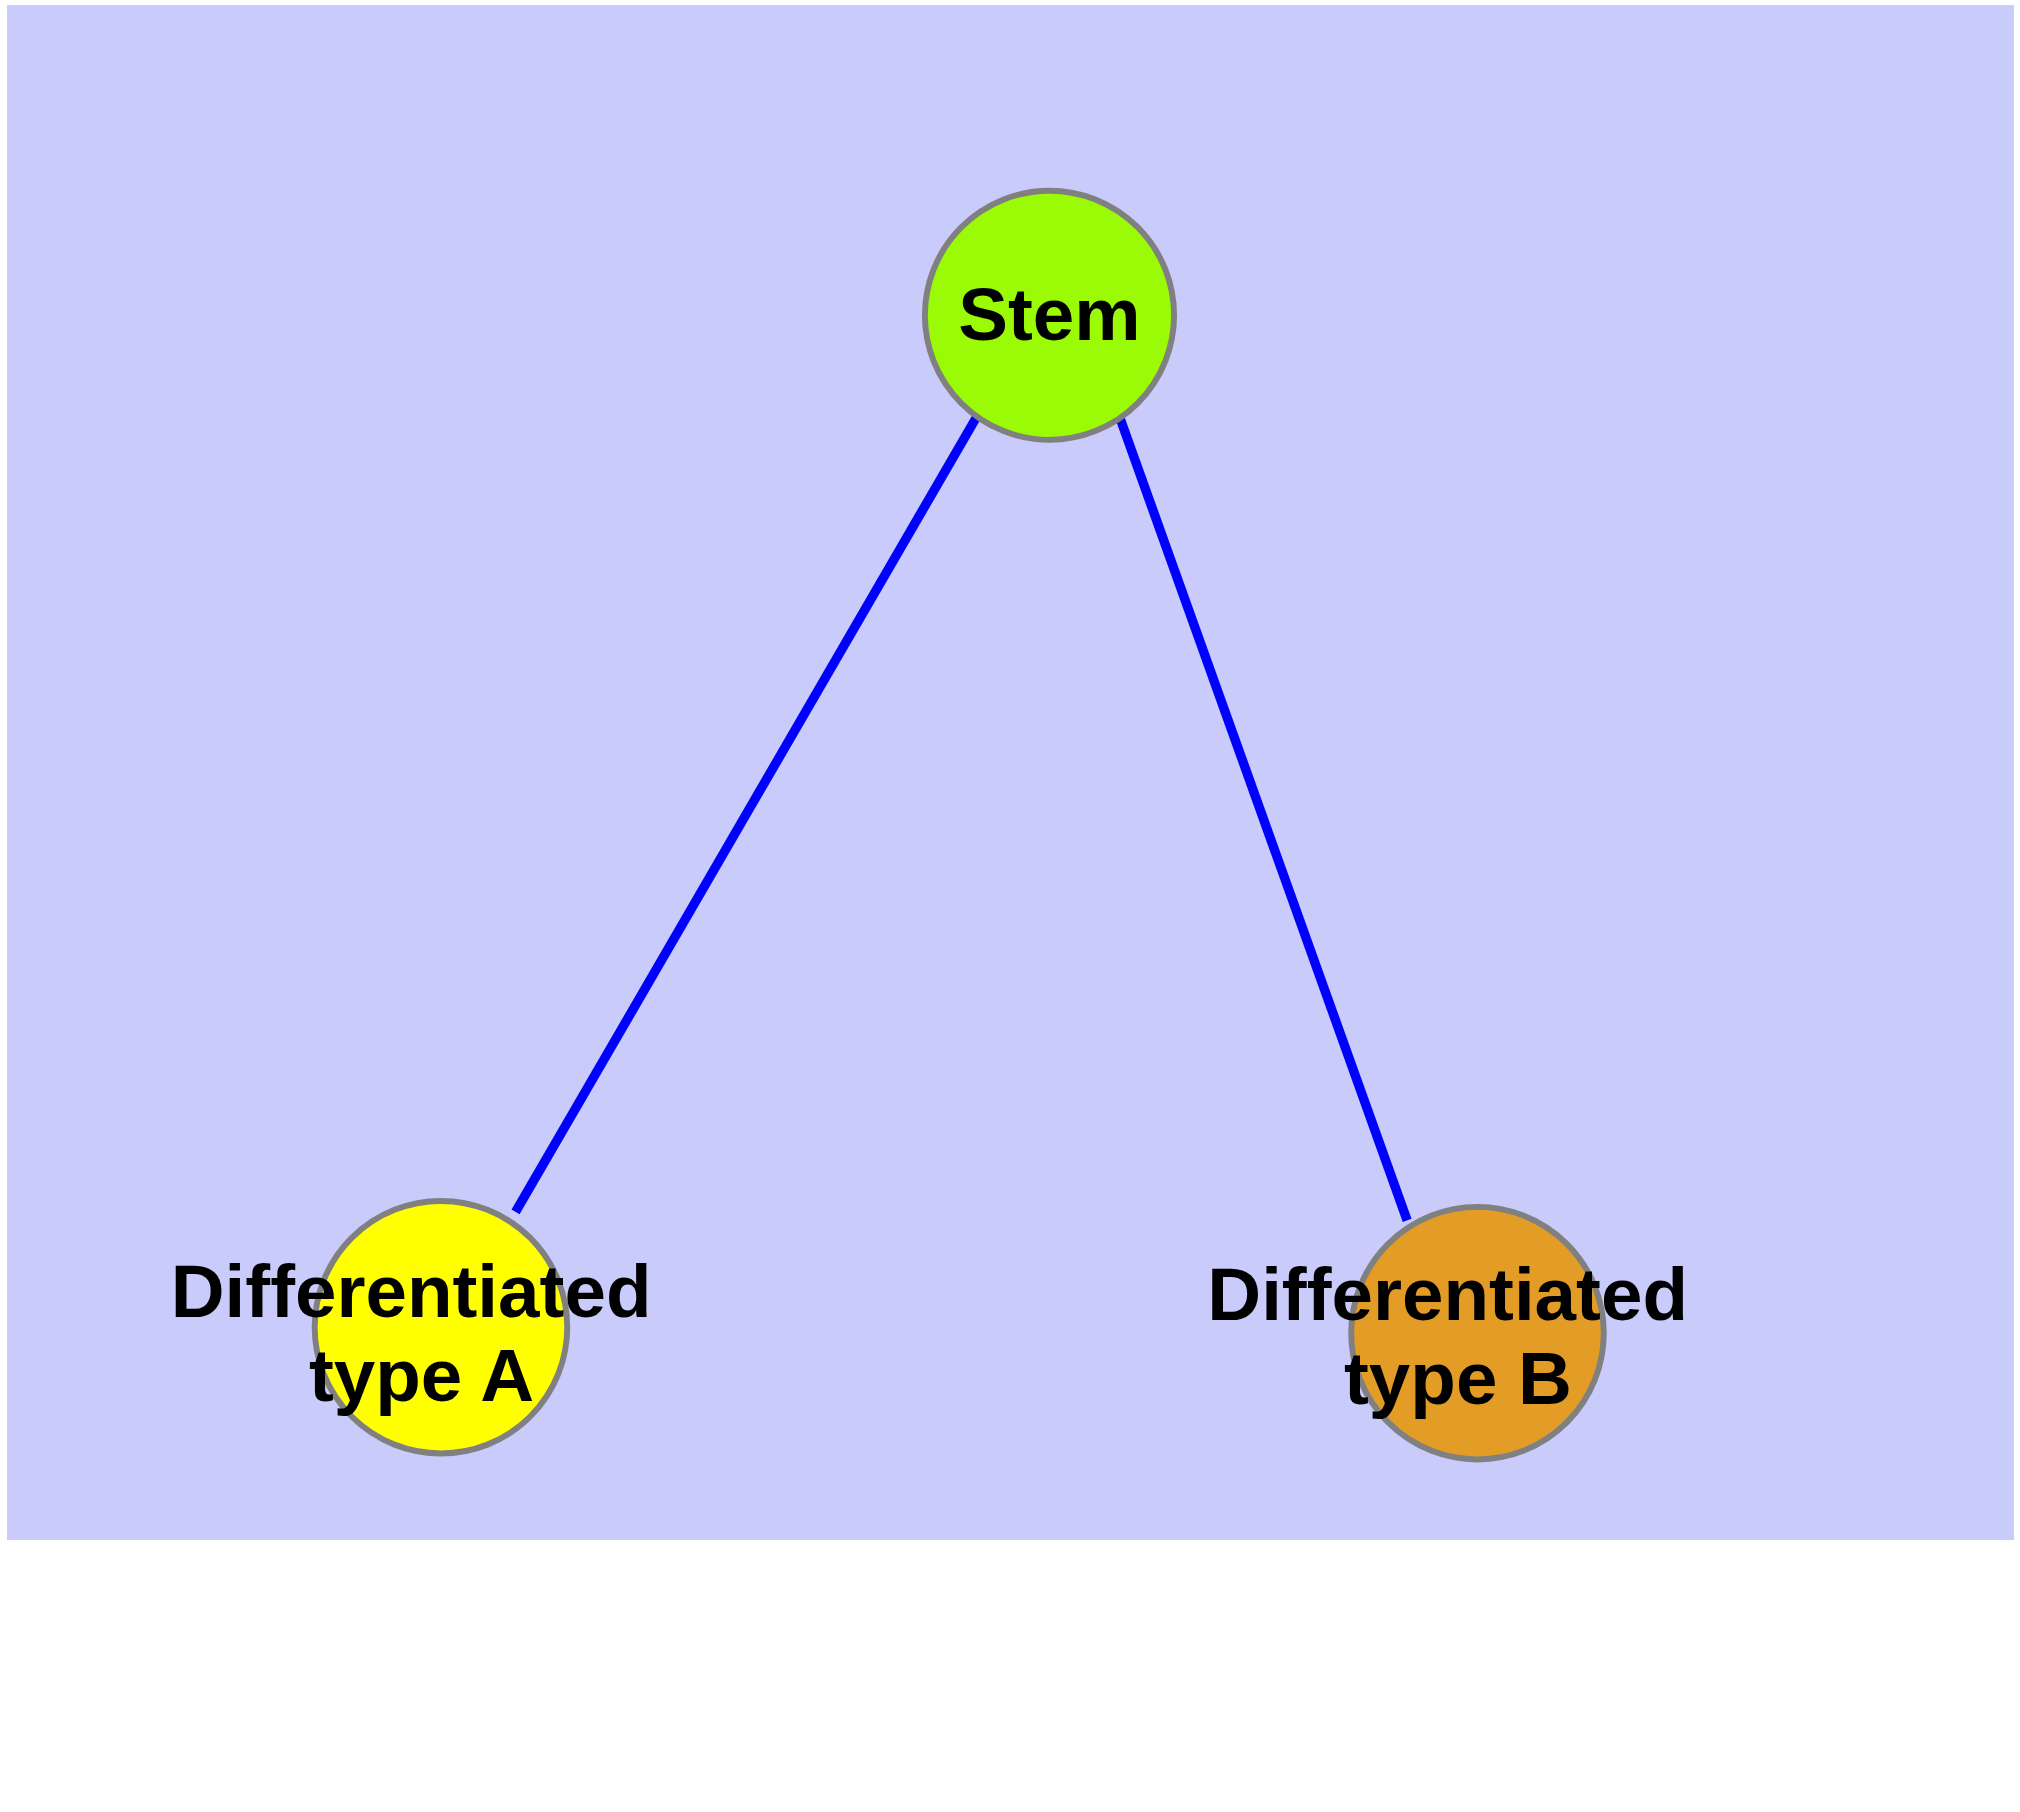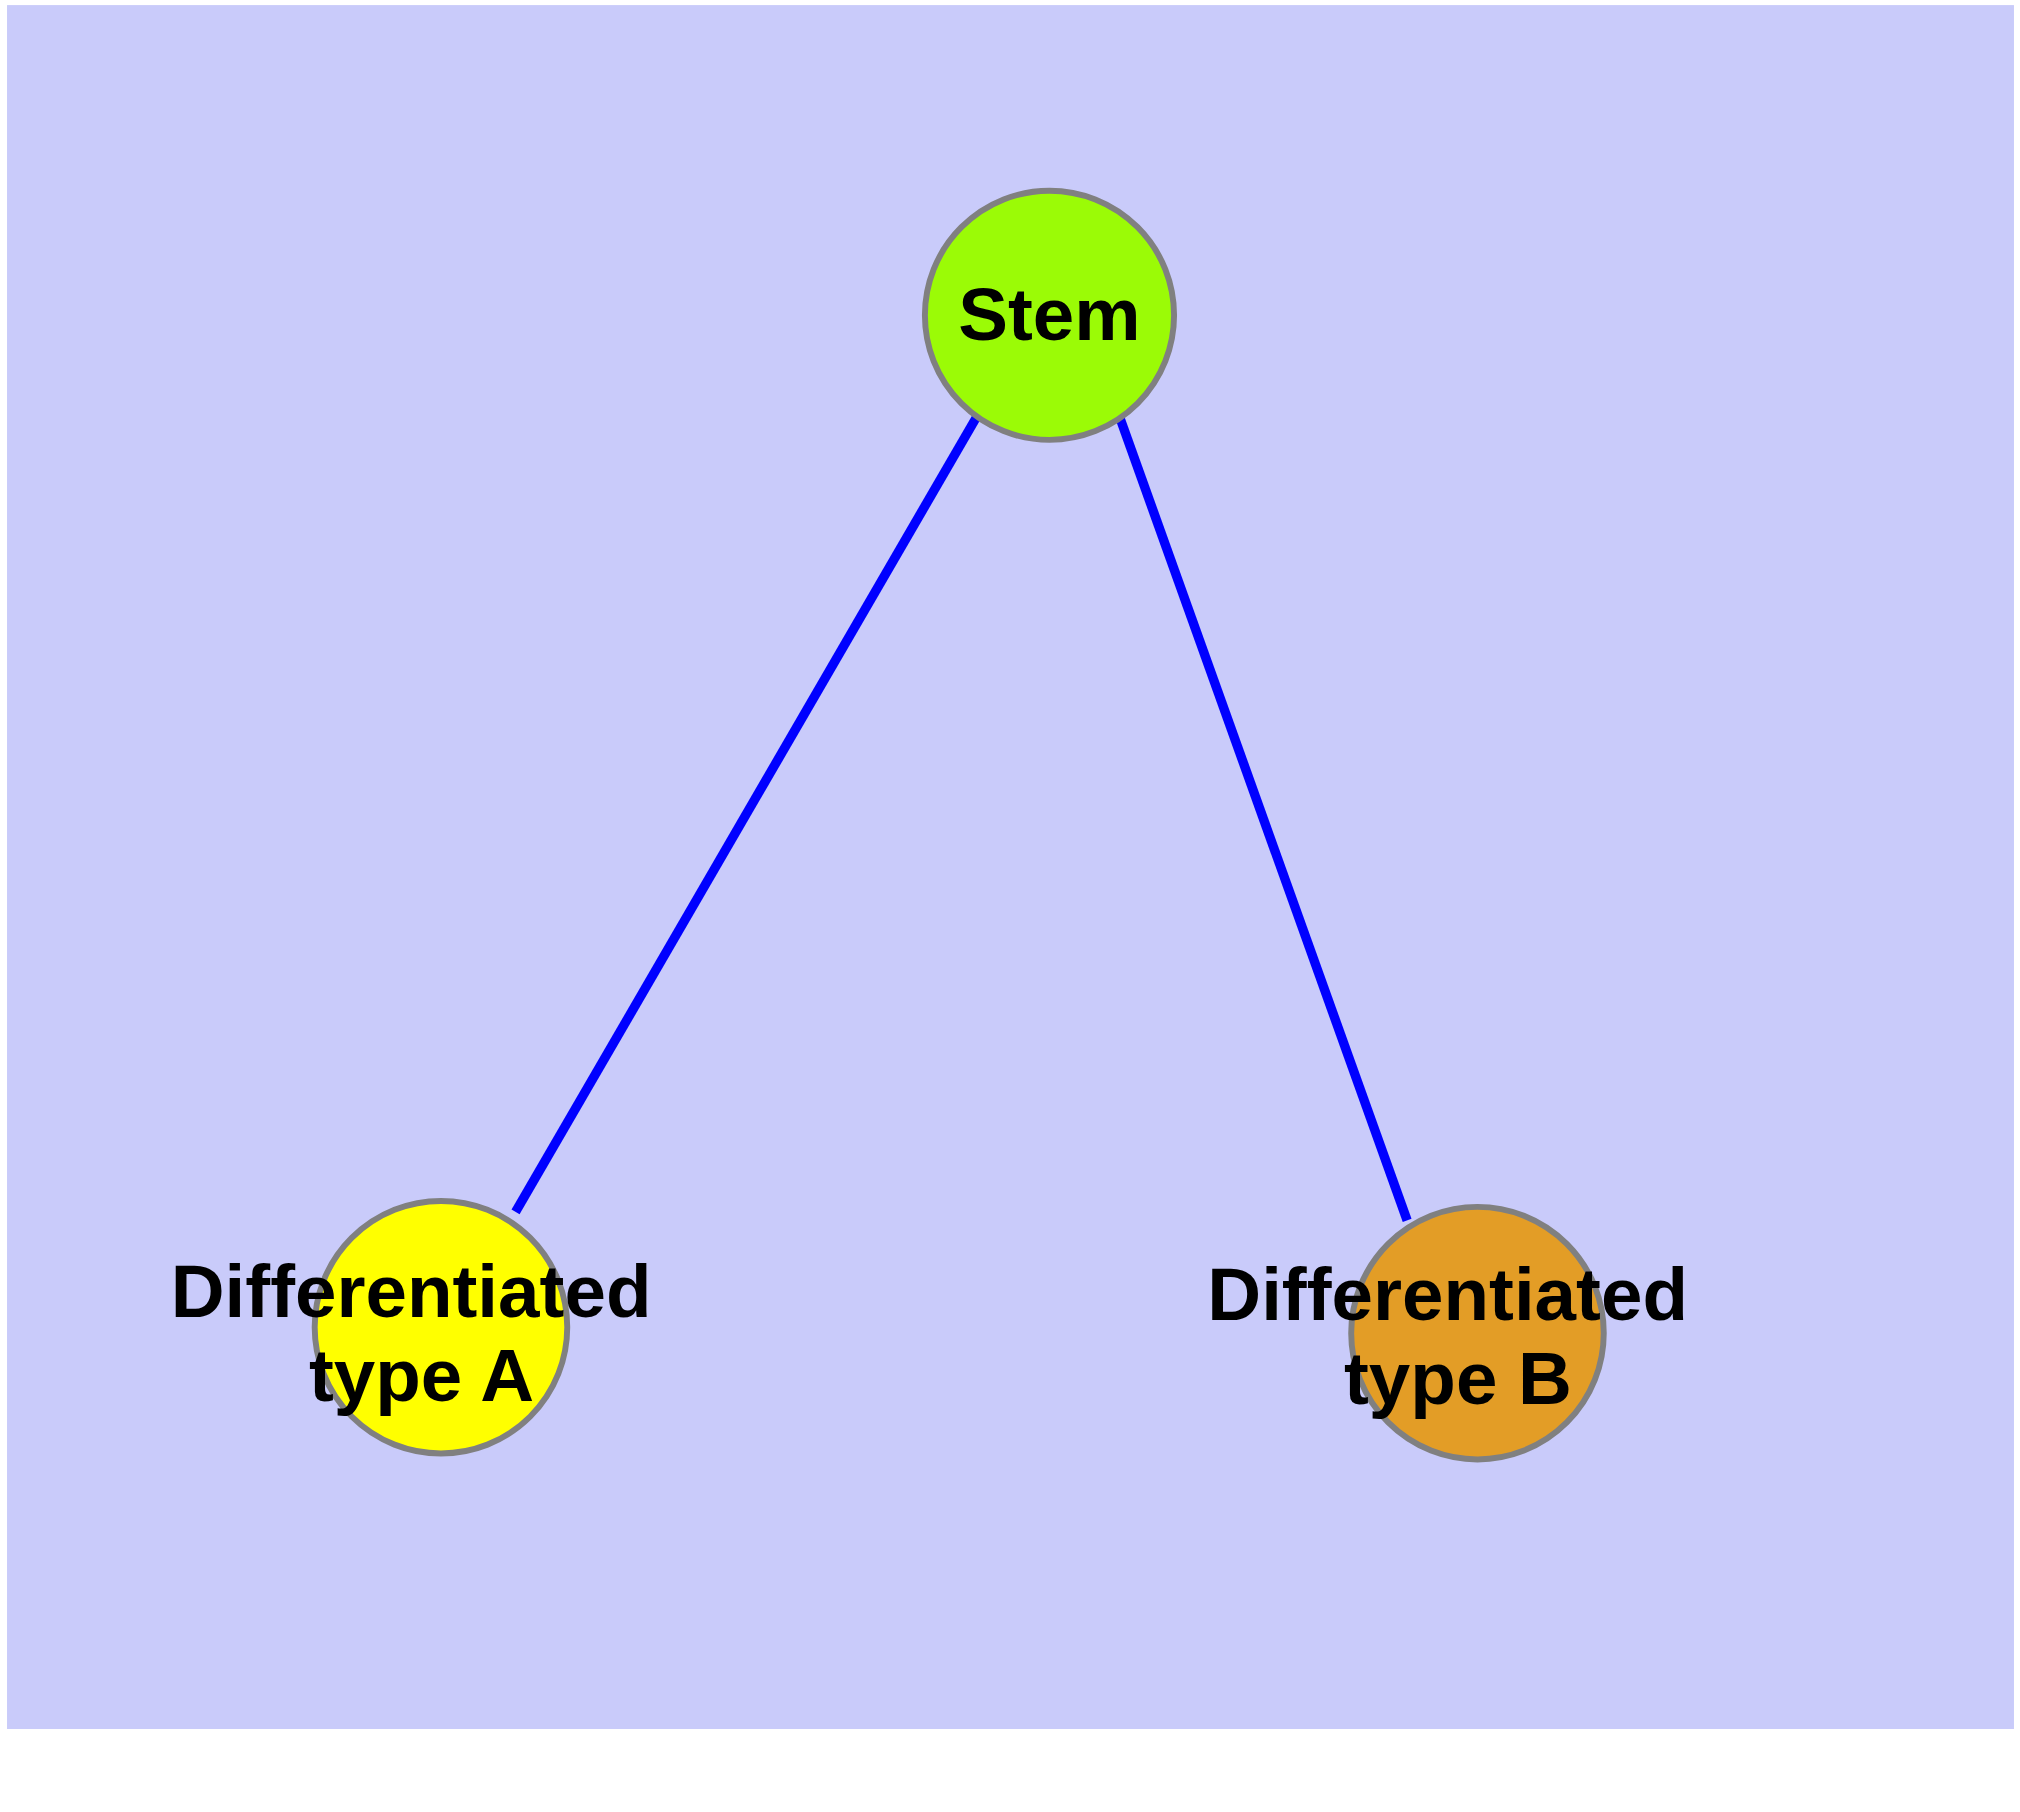--- a/index.html
+++ b/index.html
@@ -3,21 +3,21 @@
 <meta charset="utf-8">
 <style>
   html, body {
     margin: 0;
     padding: 0;
     background: #ffffff;
   }
   #canvas {
     position: relative;
     width: 2021px;
-    height: 1729px;
+    height: 1540px;
     background: #ffffff;
     overflow: hidden;
     font-family: "Liberation Sans", sans-serif;
   }
   #graph-svg {
     position: absolute;
     left: 0;
     top: 0;
     width: 2021px;
     height: 1812px;

